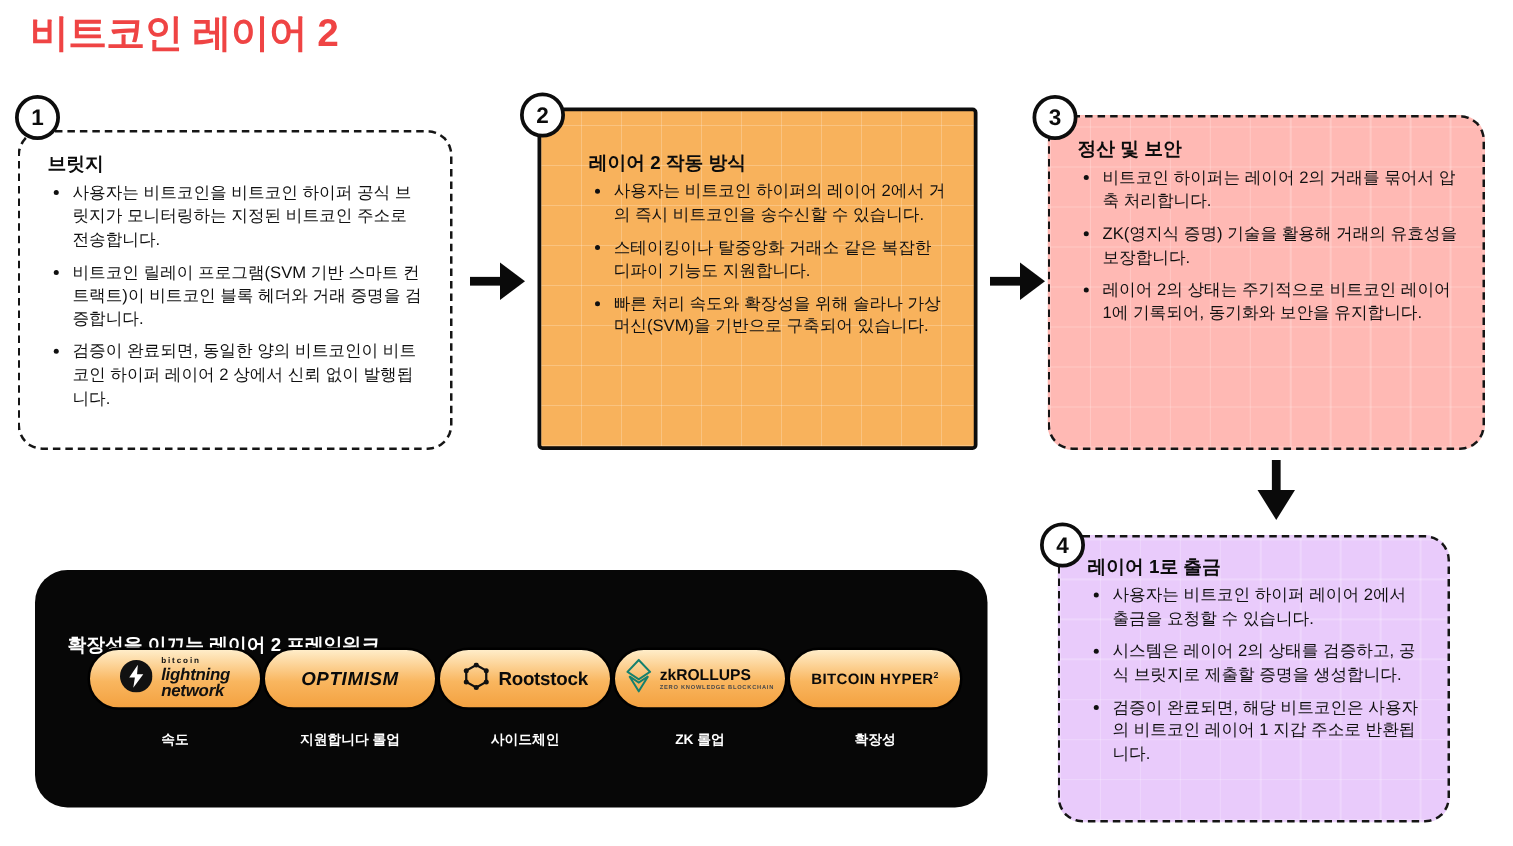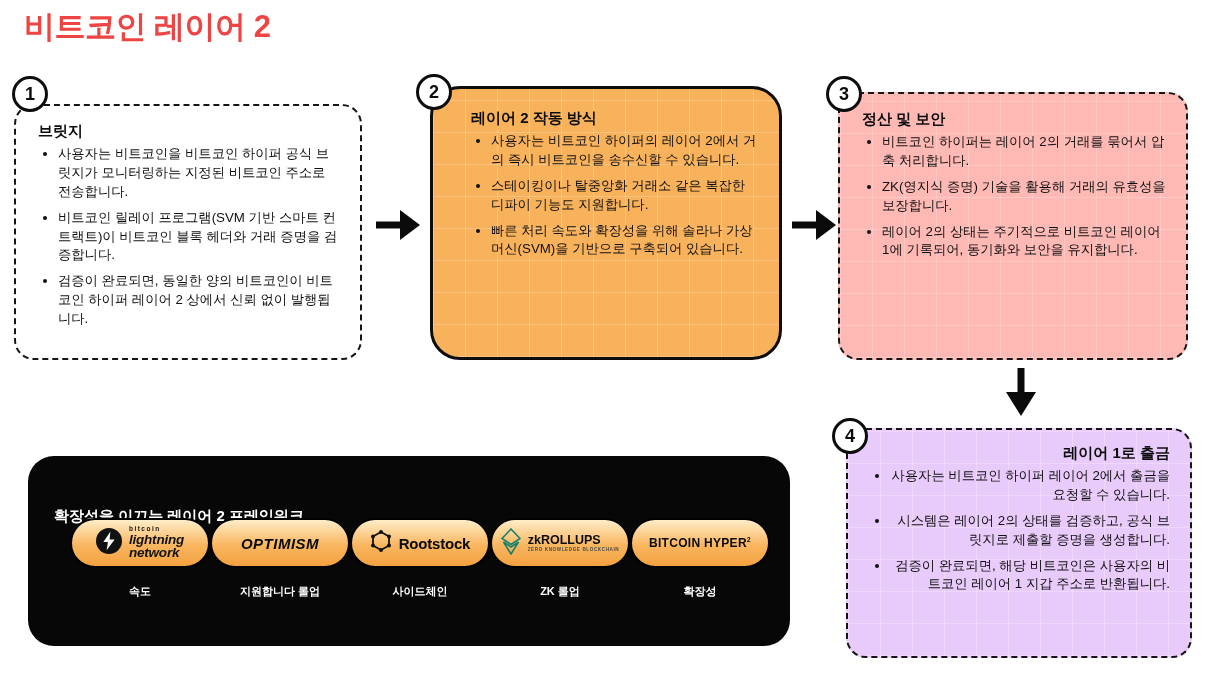--- a/index.html
+++ b/index.html
@@ -23,23 +23,23 @@
   .step-box.dashed { border: 2.5px dashed #151515; }
   .step-box.solid  { border: 3px solid #0d0d0d; }
 
   .grid-bg {
     background-image:
       repeating-linear-gradient(0deg,  rgba(255,255,255,0.22) 0 1px, transparent 1px 32px),
       repeating-linear-gradient(90deg, rgba(255,255,255,0.22) 0 1px, transparent 1px 32px);
   }
 
   #box1 { left: 14px;  top: 104px; width: 348px; height: 256px; background: #ffffff; }
-  #box2 { left: 430px; top: 86px;  width: 352px; height: 274px; background-color: #f8b25c; border-radius: 30px; padding-top: 20px; }
+  #box2 { left: 430px; top: 86px;  width: 352px; height: 274px; background-color: #f8b25c; border-radius: 4px; padding-top: 32px; }
   #box3 { left: 838px; top: 92px;  width: 350px; height: 268px; background-color: #ffb9b4; }
-  #box4 { left: 846px; top: 428px; width: 346px; height: 230px; background-color: #e9cbfb; padding-top: 14px; text-align: right; }
+  #box4 { left: 846px; top: 428px; width: 314px; height: 230px; background-color: #e9cbfb; padding-top: 14px; }
 
   .step-title { font-size: 15px; font-weight: 800; margin: 0 0 4px 0; color:#0c0c0c; }
   #box2 .step-title { margin-left: 16px; }
 
   .bullets { margin: 4px 0 0 0; padding-left: 20px; }
   .bullets li { font-size: 13.3px; line-height: 1.42; margin-bottom: 7px; color:#101010; }
   #box2 .bullets { padding-left: 36px; }
 
   .badge {
     position: absolute; width: 36px; height: 36px; border-radius: 50%;

